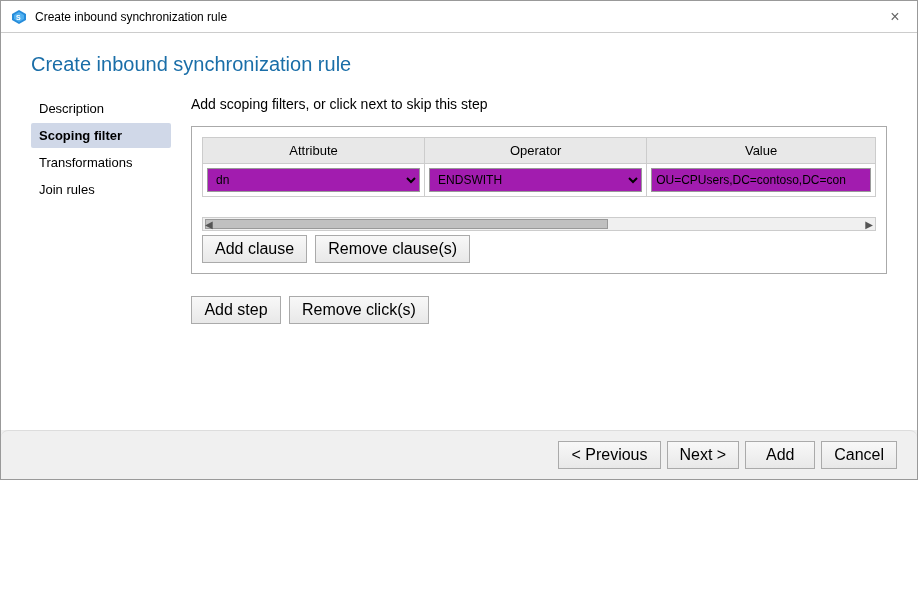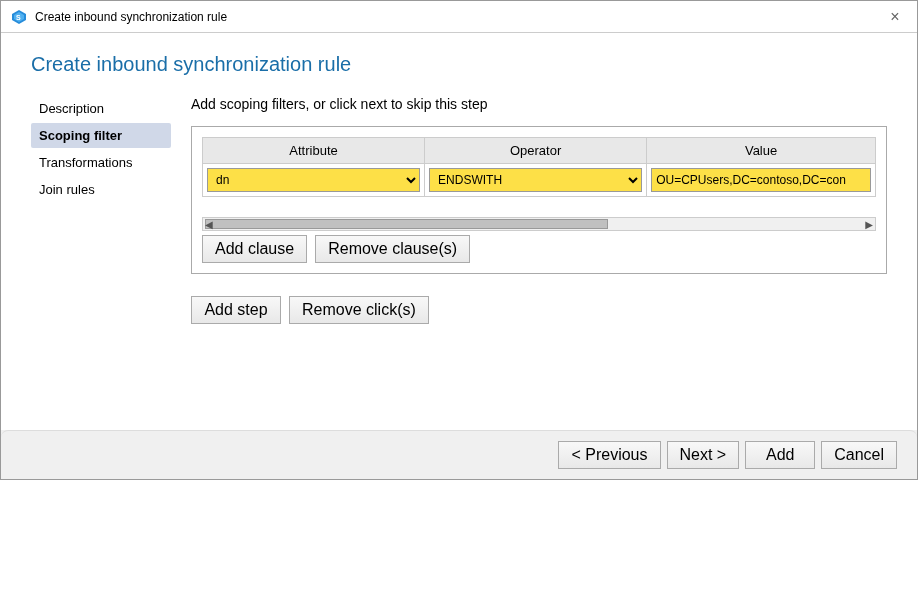--- a/index.html
+++ b/index.html
@@ -118,21 +118,21 @@
       border: 1px solid #ccc;
       padding: 4px;
       vertical-align: middle;
     }
     .filter-table td select,
     .filter-table td input {
       width: 100%;
       border: 1px solid #999;
       padding: 3px 4px;
       font-size: 12px;
-      background: #fde047;
+      background: #a21caf;
       height: 24px;
     }
     .filter-table td:first-child {
       width: 33%;
     }
     .filter-table td:nth-child(2) {
       width: 33%;
     }
     .filter-table td:nth-child(3) {
       width: 34%;

